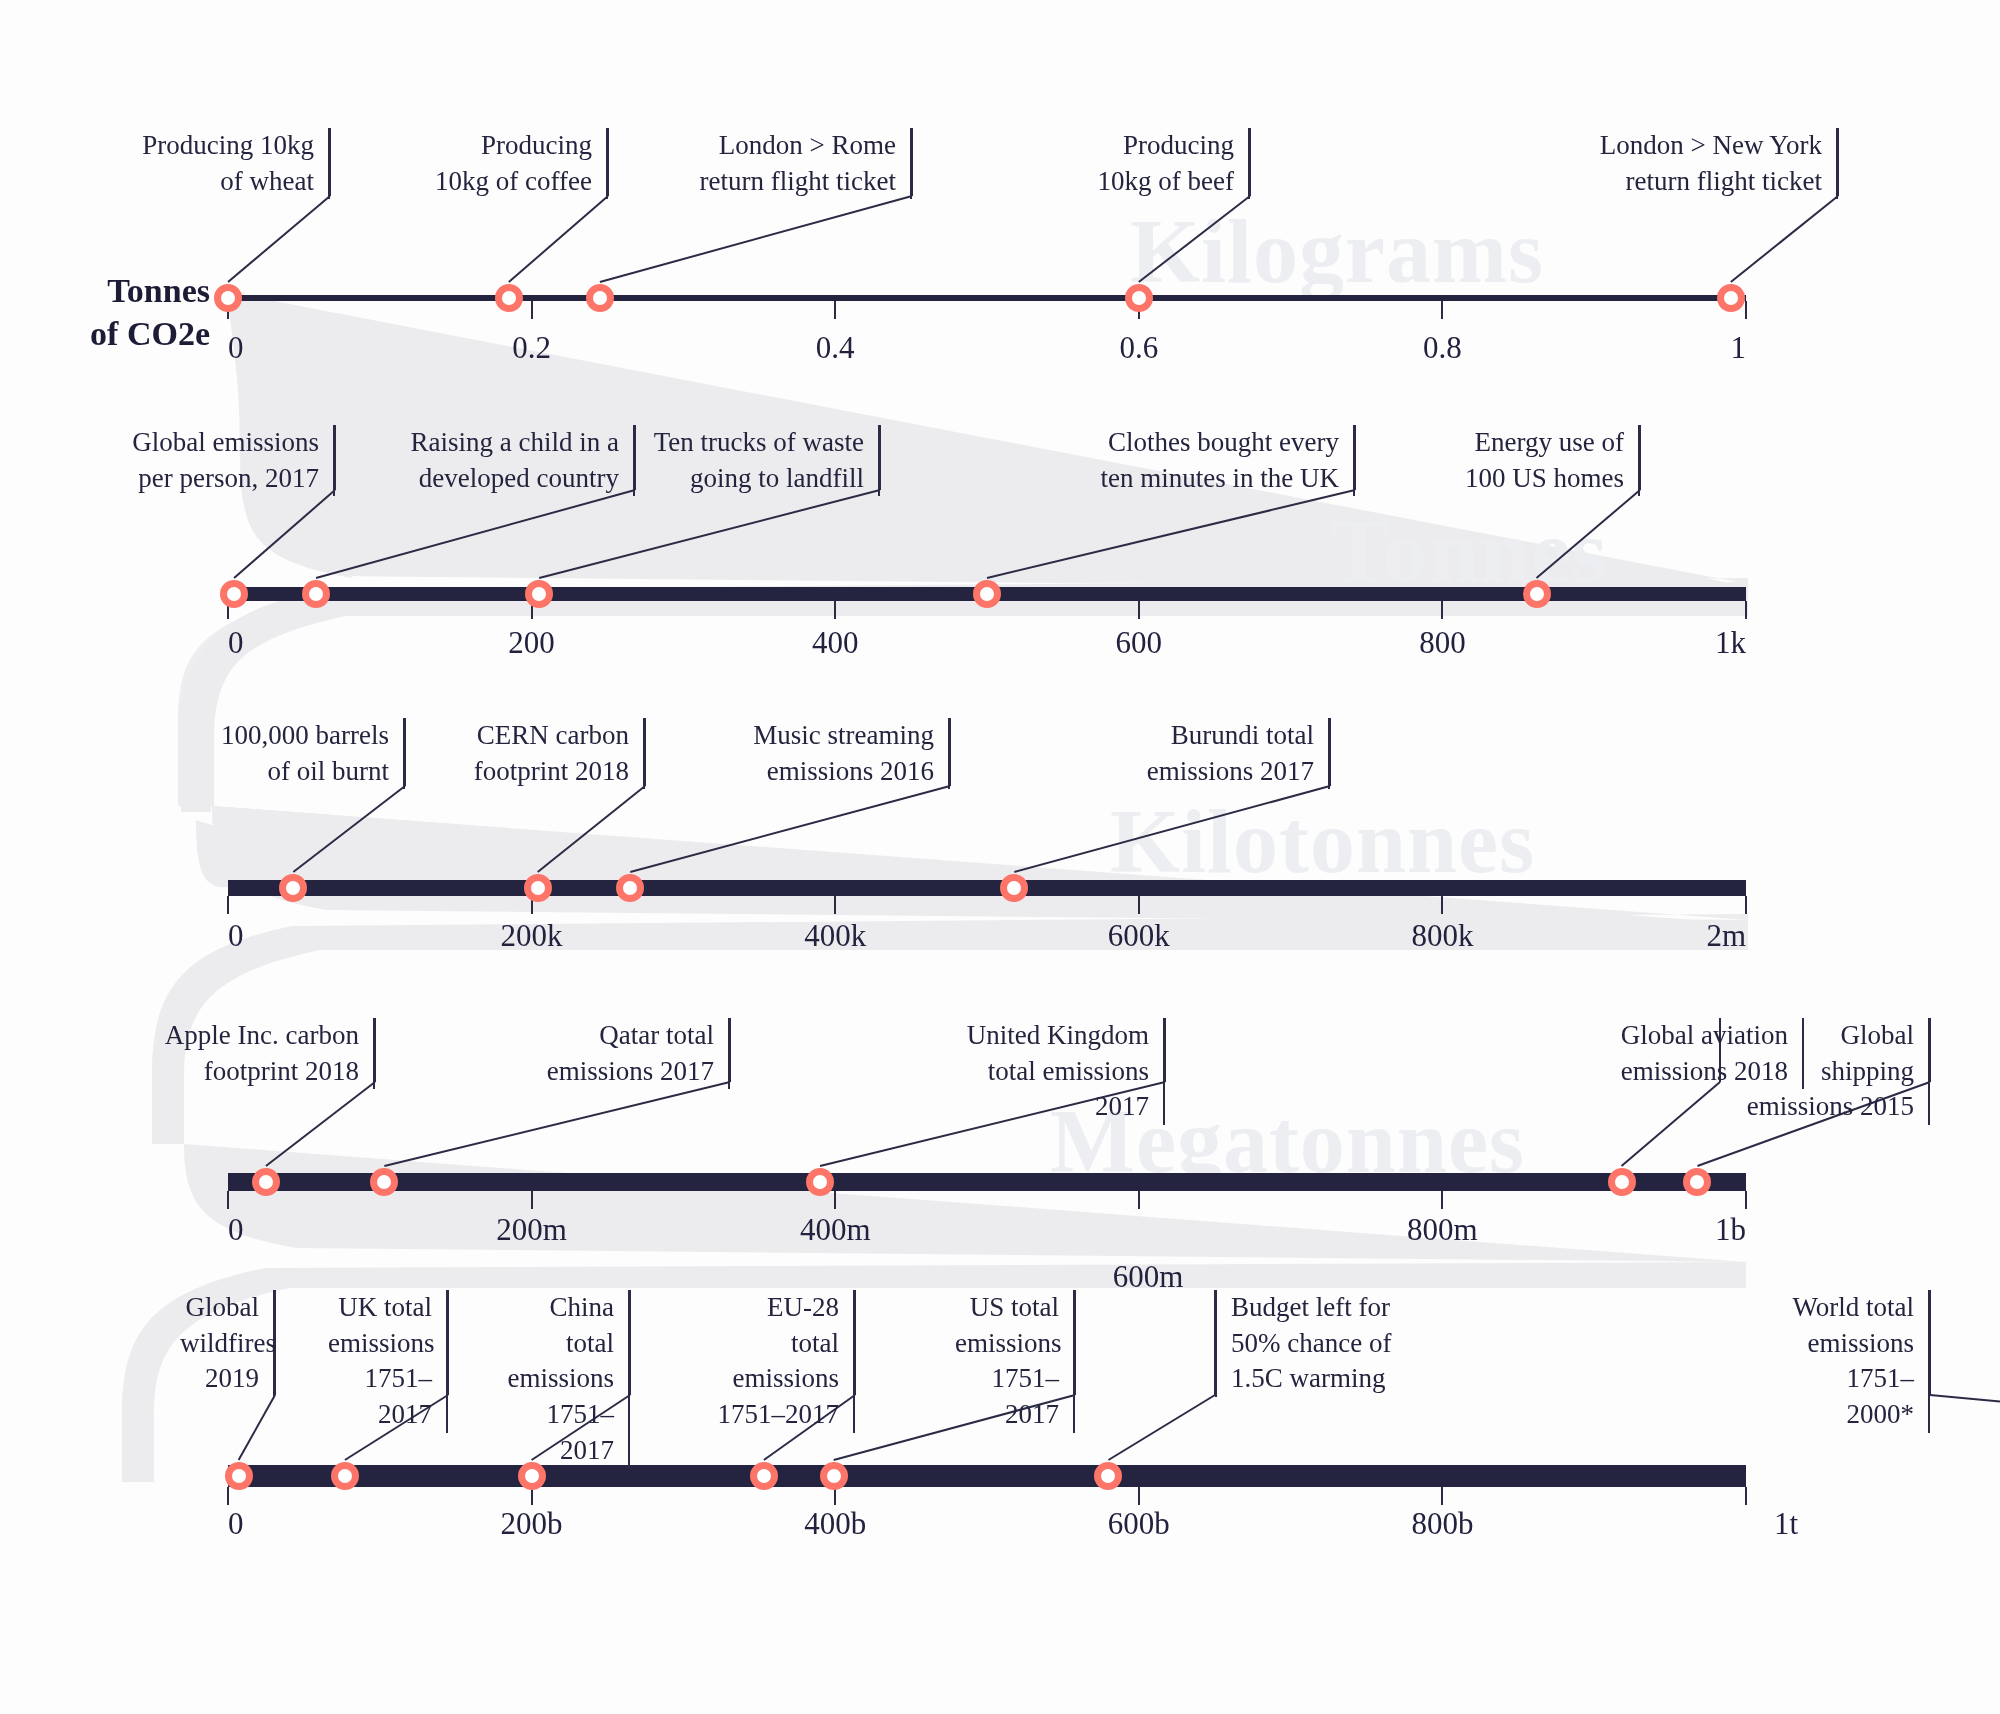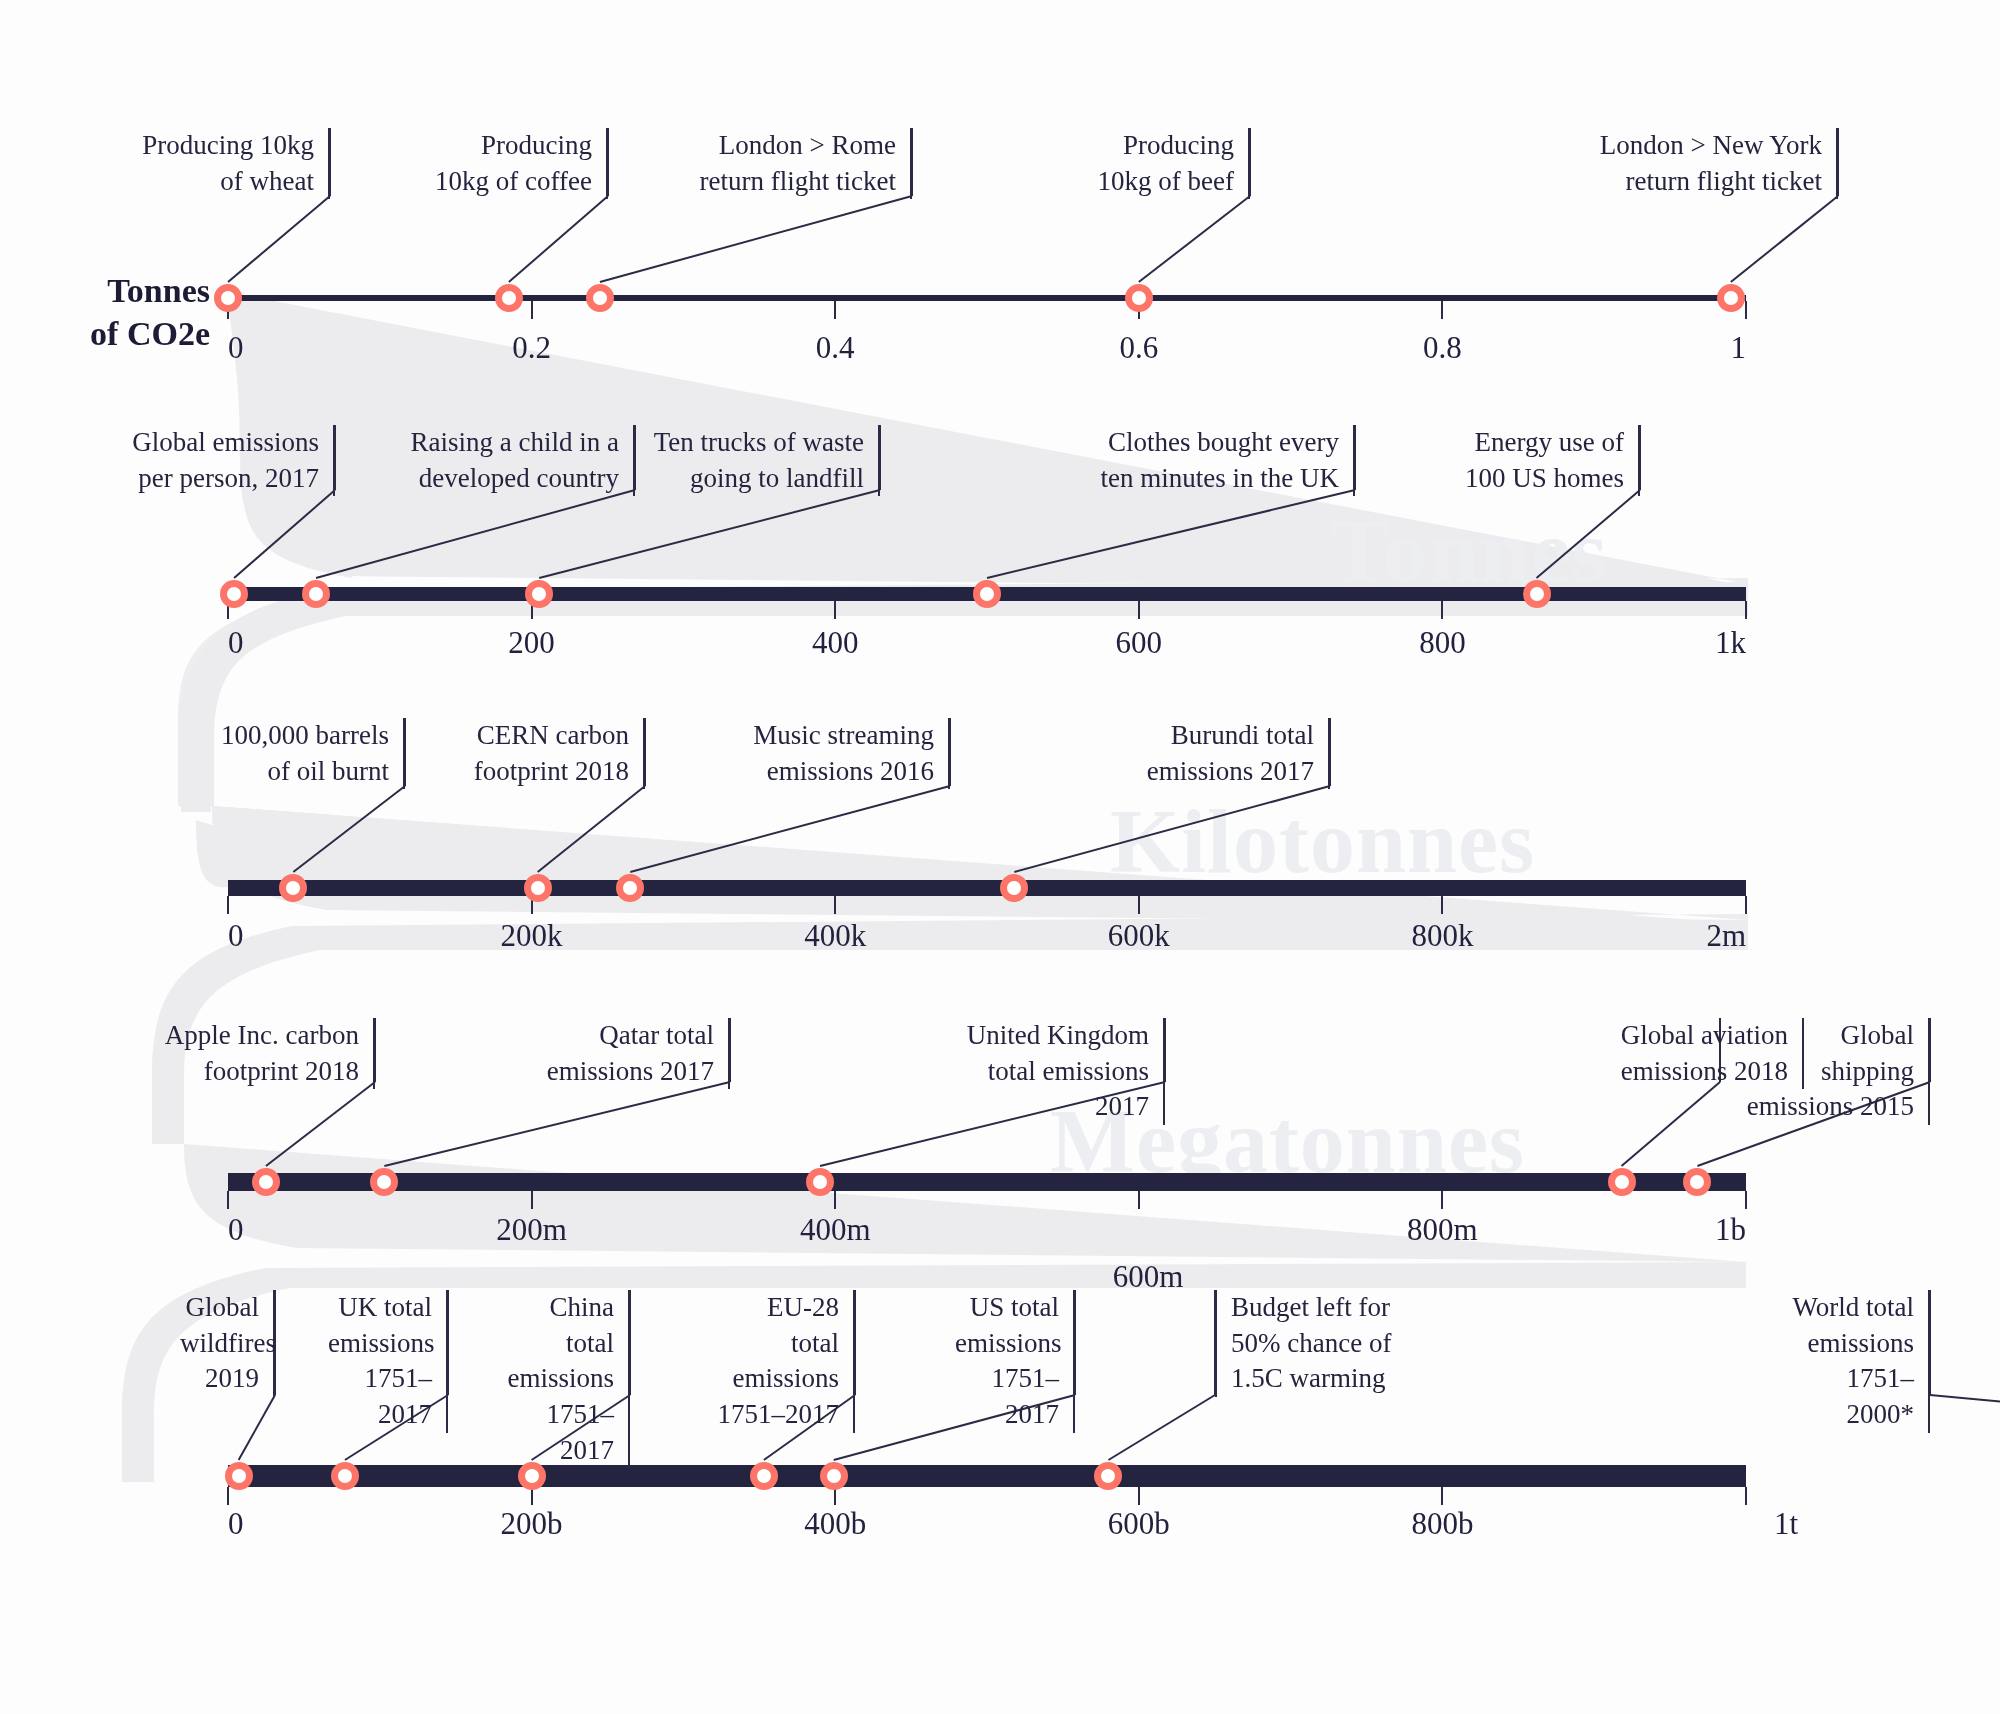--- a/index.html
+++ b/index.html
@@ -269,20 +269,21 @@
       <path d="M 184 1144
                C 184 1208, 206 1232, 296 1248
                L 1746 1262 L 1746 1288 L 290 1288
                C 176 1312, 154 1350, 154 1416
                L 154 1482 L 122 1482 L 122 1416
                C 122 1336, 146 1292, 266 1268
                L 1746 1262 L 1746 1262 Z"></path>
     </g>
   </svg>
 
+  <div class="watermark" style="left:1130px; top:200px; font-size:90px;">Kilograms</div>
   <div class="watermark" style="left:1330px; top:500px; font-size:90px;">Tonnes</div>
   <div class="watermark" style="left:1110px; top:790px; font-size:90px;">Kilotonnes</div>
   <div class="watermark" style="left:1050px; top:1090px; font-size:90px;">Megatonnes</div>
 
   <div class="axis-title" style="left:40px; top:270px; width:170px;">
     <div>Tonnes</div>
     <div>of CO2e</div>
   </div>
 
   <div class="row" id="row-0" style="top:0">

